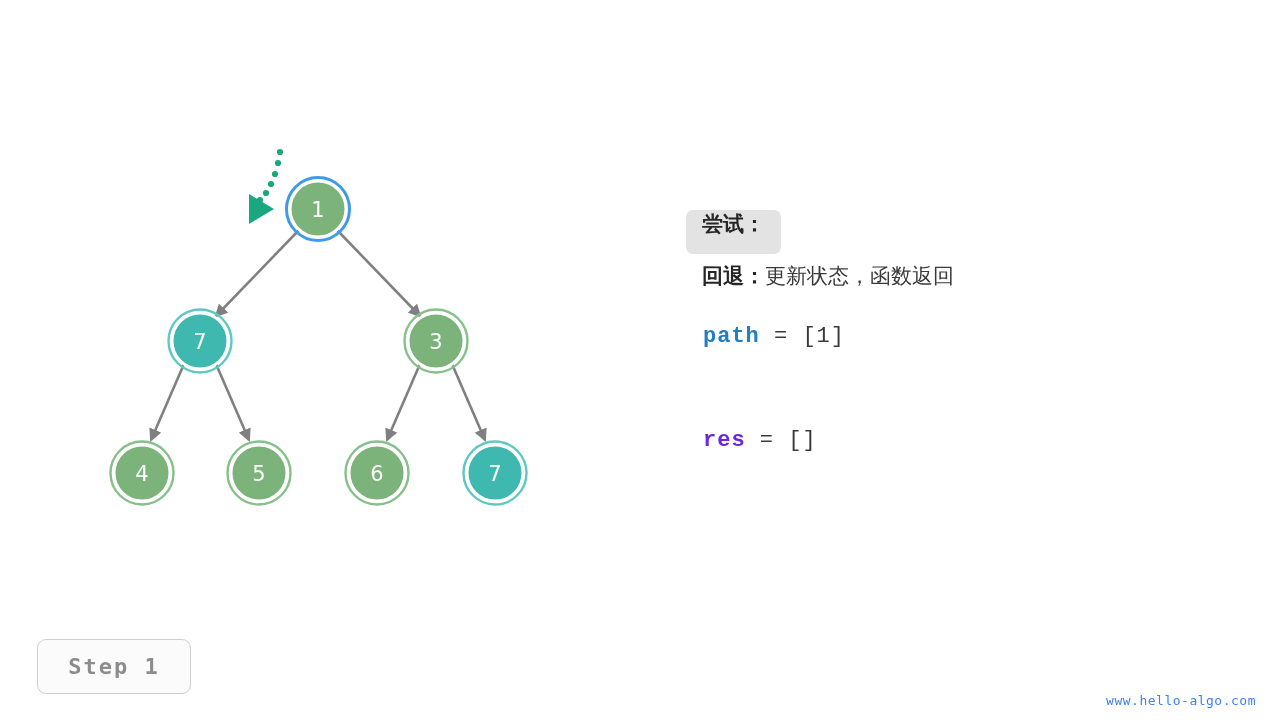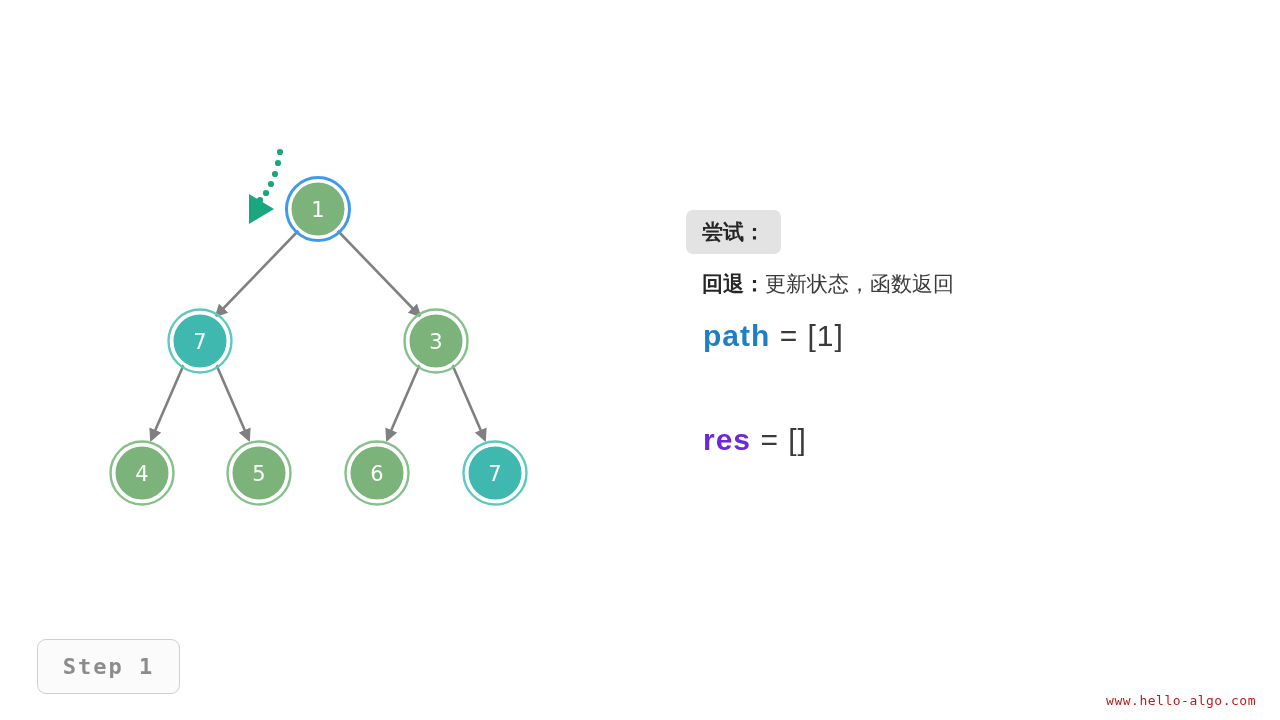--- a/index.html
+++ b/index.html
@@ -46,53 +46,52 @@
     align-items: center;
     white-space: pre;
   }
   .cn-line {
     font-family: "DejaVu Sans", "Liberation Sans", sans-serif;
     font-size: 21px;
     color: #3a3a3a;
     padding: 0 16px;
     height: 44px;
     display: inline-flex;
-    align-items: center;
     border-radius: 7px;
   }
   .cn-line.highlight {
     background: #e3e3e3;
   }
   .cn-key {
     font-weight: bold;
     color: #262626;
   }
   .code-line {
-    font-family: Liberation Sans, sans-serif;
-    font-size: 30px;
+    font-family: Liberation Mono, monospace;
+    font-size: 22px;
     color: #3a3a3a;
     padding-left: 17px;
     letter-spacing: 1px;
   }
   .var-path {
     font-weight: bold;
     color: #1f7fc0;
   }
   .var-res {
     font-weight: bold;
     color: #6d28d9;
   }
   .spacer-line { height: 52px; }
 
   
   #step-badge {
     position: absolute;
     left: 37px;
     top: 639px;
-    width: 143px;
+    width: 154px;
     height: 55px;
     box-sizing: border-box;
     border: 1px solid #cfcfcf;
     border-radius: 9px;
     background: #fbfbfb;
     display: flex;
     align-items: center;
     justify-content: center;
     font-family: "DejaVu Sans Mono", "Liberation Mono", monospace;
     font-size: 22px;
@@ -101,21 +100,21 @@
     letter-spacing: 2px;
   }
 
   
   #watermark {
     position: absolute;
     right: 24px;
     bottom: 12px;
     font-family: "DejaVu Sans Mono", "Liberation Mono", monospace;
     font-size: 13px;
-    color: #b91c1c;
+    color: #3b82f6;
     letter-spacing: 0.5px;
     text-align: right;
   }
 </style>
 </head>
 <body>
 
 <div id="canvas">
 
   <svg id="tree-svg" viewBox="0 0 640 720">

